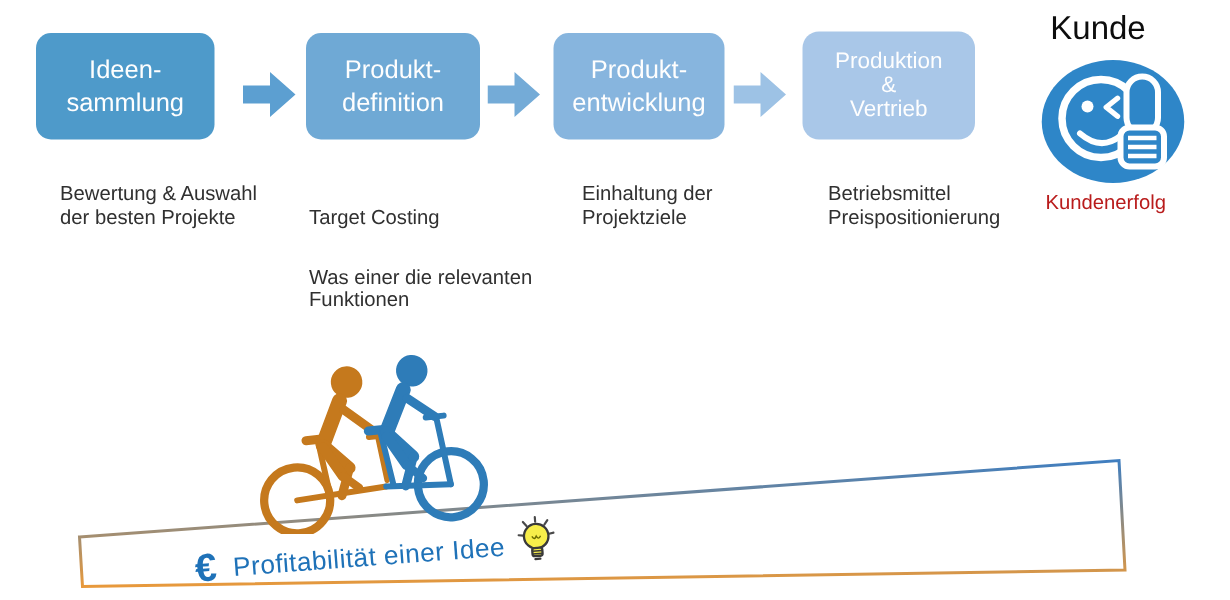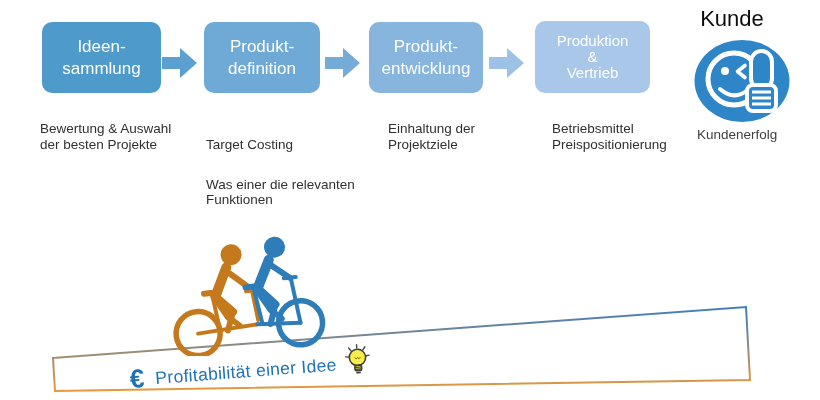--- a/index.html
+++ b/index.html
@@ -7,41 +7,41 @@
     --rear:#C5791D; --front:#2E7CB8; --cust:#2E86C8; --bulb:#F7EE4A;
   }
   *{margin:0;padding:0;box-sizing:border-box;}
   body{background:#fff;font-family:"Liberation Sans","DejaVu Sans",sans-serif;}
   .canvas{position:relative;width:820px;height:400px;background:#fff;overflow:hidden;}
 
   
   .stage-box{position:absolute;border-radius:10px;display:flex;align-items:center;justify-content:center;
     color:#fefefe;text-align:center;font-size:17px;line-height:22px;}
   .stage-box span{white-space:pre-line;}
-  .box0{left:42px;top:22px;width:119px;height:71px;}
+  .box0{left:24px;top:22px;width:119px;height:71px;}
   .box1{left:204px;top:22px;width:116px;height:71px;}
   .box2{left:369px;top:22px;width:114px;height:71px;}
-  .box3{left:535px;top:21px;width:115px;height:72px;font-size:15px;line-height:16px;}
+  .box3{left:535px;top:21px;width:115px;height:72px;font-size:15px;line-height:16px;border-radius:11px;}
   .arrow{position:absolute;width:36px;height:32px;}
   .arr0{left:162px;top:47px;} .arr1{left:325px;top:47px;} .arr2{left:489px;top:47px;}
 
   
   .desc{position:absolute;font-size:13.5px;line-height:15.5px;color:#303030;white-space:pre-line;}
   .d0{left:40px;top:121px;width:170px;}
   .d1{left:206px;top:121px;width:172px;}
   .d1 p{white-space:pre-line;}
   .d1 p + p{margin-top:9px;}
   .d2{left:388px;top:121px;width:130px;}
   .d3{left:552px;top:121px;width:150px;}
 
   
   .kunde-title{position:absolute;left:684px;top:6px;width:96px;text-align:center;
     font-size:22px;color:#0d0d0d;}
   .kunde-icon{position:absolute;left:694px;top:40px;width:96px;height:82px;}
-  .kunde-caption{position:absolute;left:697px;top:127px;font-size:13.5px;color:#404040;}
+  .kunde-caption{position:absolute;left:697px;top:127px;font-size:13.5px;color:#b91c1c;}
 
   
   .ramp{position:absolute;left:0;top:0;width:820px;height:400px;}
   .bike{position:absolute;left:150px;top:231px;width:215px;height:125px;}
   .slope-text{position:absolute;left:128px;top:353px;display:flex;align-items:baseline;
     transform:rotate(-4.3deg);transform-origin:left top;color:var(--slope-text);}
   .euro{font-size:26px;font-weight:bold;margin-right:11px;transform:translateY(2px);display:inline-block;}
   .slope-label{font-size:17.5px;letter-spacing:.3px;}
   .bulb{width:25px;height:33px;margin-left:9px;transform:translateY(8px);}
 </style>

